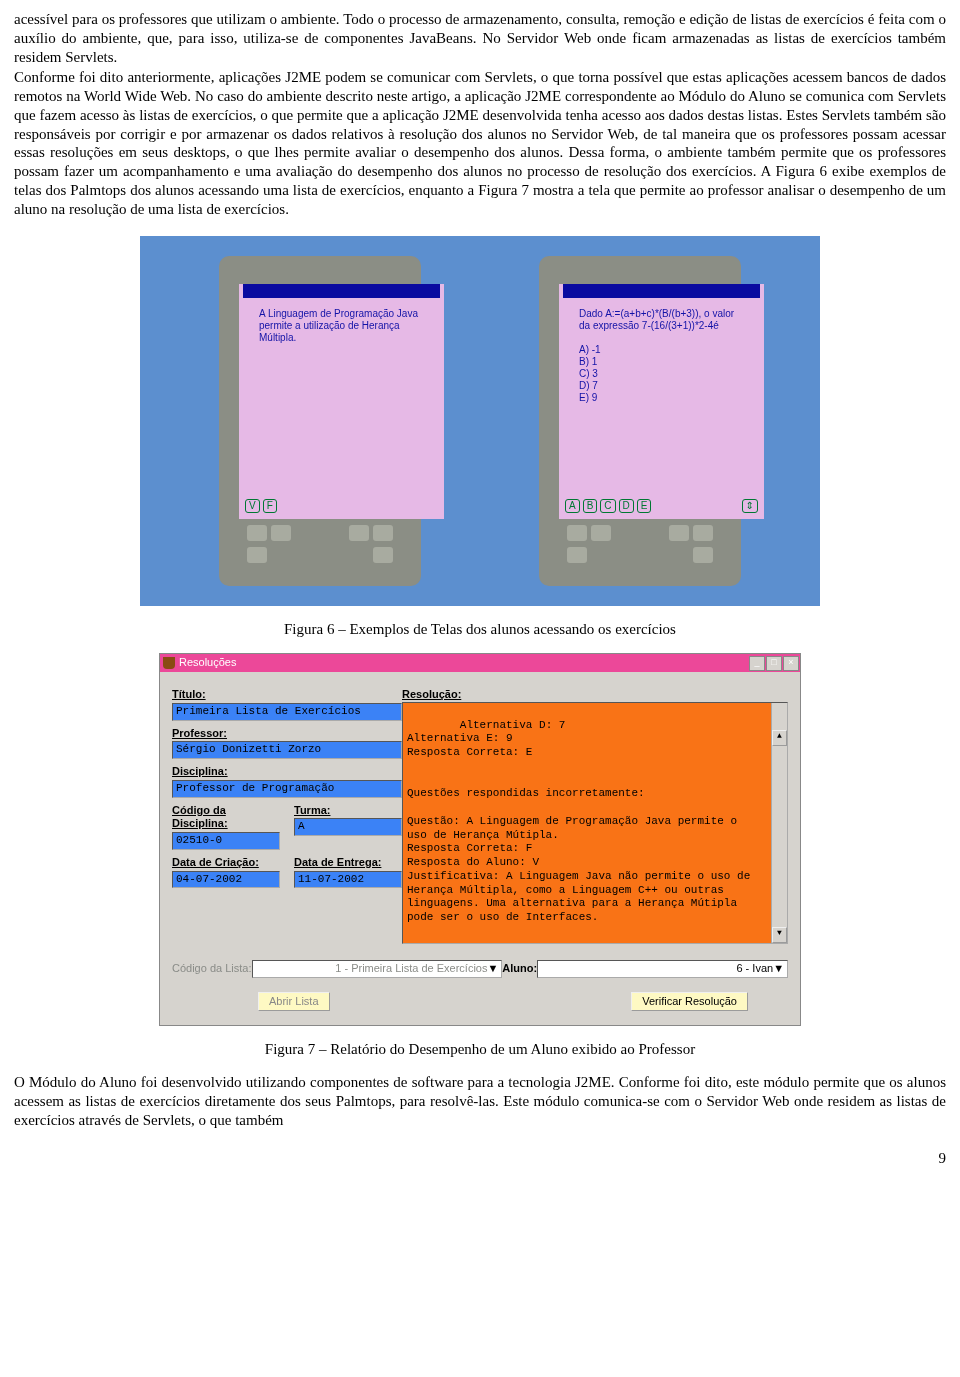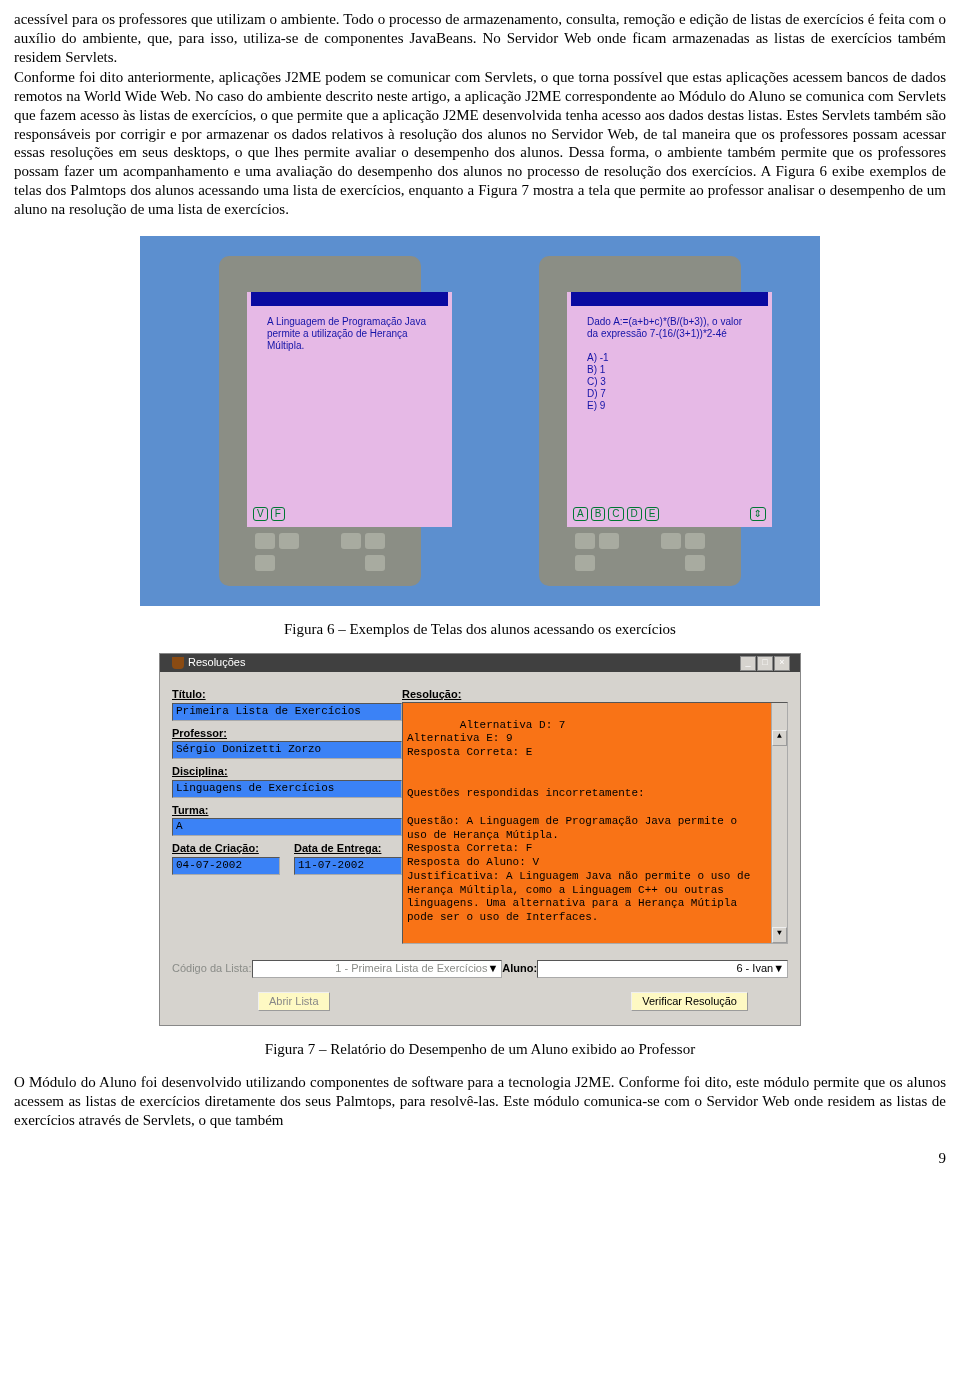--- a/index.html
+++ b/index.html
@@ -1,30 +1,30 @@
 <!DOCTYPE html>
 <html><head>
 <meta charset="utf-8">
 <style>
   body{margin:0;padding:10px 14px;font-family:"Times New Roman",serif;font-size:15px;line-height:1.25;color:#000;background:#fff;width:932px}
   p{margin:0 0 2px;text-align:justify}
   .fig-caption{text-align:center;font-weight:normal;margin:14px 0}
   .fig6-wrap{background:#5c8fcf;padding:20px;display:flex;justify-content:space-around;width:640px;margin:18px auto 0}
-  .pda{background:#8b8e85;width:202px;height:330px;border-radius:10px;position:relative;padding:28px;box-sizing:border-box}
+  .pda{background:#8b8e85;width:202px;height:330px;border-radius:10px;position:relative;padding:20px;box-sizing:border-box}
   .pda-screen{background:#e6b9e6;width:205px;height:235px;margin:8px auto 0;position:relative}
   .pda-bluebar{background:#0a0aa0;height:14px;margin:6px 4px}
   .pda-text{font-family:sans-serif;font-size:10px;color:#1313a7;padding:4px 20px;line-height:1.2}
   .pda-btns{position:absolute;bottom:6px;left:6px;font-family:sans-serif;font-size:10px;color:#073;display:flex;gap:3px}
   .pda-btns span{border:1px solid #073;padding:0 3px;border-radius:3px}
   .pda-btns.right{left:auto;right:6px}
   .pda-bottom{display:flex;justify-content:space-between;padding:6px 8px 0}
   .pda-icon{width:20px;height:16px;background:#a8aba0;border-radius:3px}
   .pda-icon-row{display:flex;gap:4px}
   .win{width:640px;margin:10px auto 0;border:1px solid #888;background:#d6d3ce;font-family:Tahoma,sans-serif;font-size:11px}
-  .win-title{background:#404040;color:#fff;height:18px;display:flex;align-items:center;justify-content:space-between;padding:0 10px}
+  .win-title{background:#ec4899;color:#fff;height:18px;display:flex;align-items:center;justify-content:space-between;padding:0 1px}
   .win-title-left{display:flex;align-items:center;gap:4px;padding-left:2px}
   .win-btns{display:flex;gap:1px}
   .win-btn{width:14px;height:13px;background:#d6d3ce;border:1px solid #888;font-size:9px;text-align:center;line-height:11px}
   .win-body{padding:10px 12px;display:flex;gap:0}
   .win-col{flex:1}
   .field-lbl{font-weight:bold;text-decoration:underline;margin-top:6px}
   .field-val{background:#3b82f6;border:1px inset #aaa;padding:1px 3px;margin-top:1px;font-family:"Courier New",monospace;font-size:11px}
   .field-row{display:flex;gap:14px}
   .field-row>div{flex:1}
   .resol-box{background:#f97316;border:1px inset #aaa;height:236px;padding:2px 4px;font-family:"Courier New",monospace;font-size:11px;white-space:pre-wrap;overflow:hidden;position:relative;line-height:1.25}
@@ -130,22 +130,26 @@
       <div class="win-btn">×</div>
     </div>
   </div>
   <div class="win-body">
     <div class="win-col" style="flex:0 0 230px">
       <div class="field-lbl">Título:</div>
       <div class="field-val">Primeira Lista de Exercícios</div>
       <div class="field-lbl">Professor:</div>
       <div class="field-val">Sérgio Donizetti Zorzo</div>
       <div class="field-lbl">Disciplina:</div>
-      <div class="field-val">Linguagens de Exercícios</div>
+      <div class="field-val">Professor de Programação</div>
       <div class="field-row">
+        <div>
+          <div class="field-lbl">Código da Disciplina:</div>
+          <div class="field-val">02510-0</div>
+        </div>
         <div>
           <div class="field-lbl">Turma:</div>
           <div class="field-val">A</div>
         </div>
       </div>
       <div class="field-row">
         <div>
           <div class="field-lbl">Data de Criação:</div>
           <div class="field-val">04-07-2002</div>
         </div>

